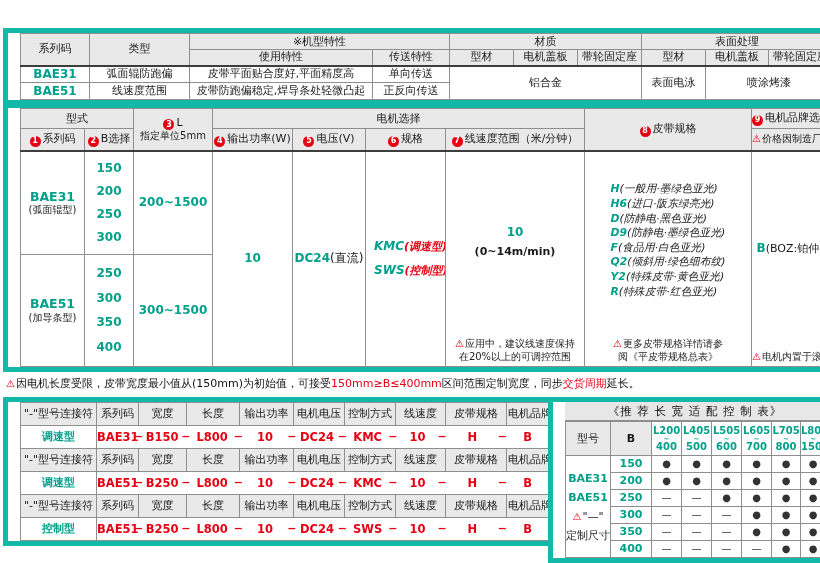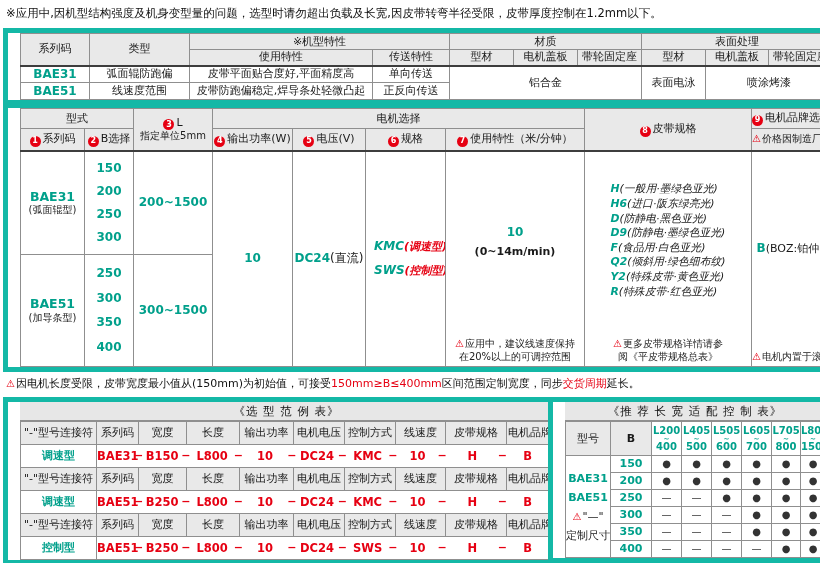--- a/index.html
+++ b/index.html
@@ -39,21 +39,20 @@
   .lh .lt{font-size:7px;line-height:6px;color:#00a08b;}
   .dotcell{font-size:10px;color:#333;}
   .modelstack{font-size:11px;line-height:19px;}
   .notice{font-size:11px;color:#111;}
 </style>
 </head>
 <body>
 
 <div class="page">
 
-  <div class="blk topnote" style="left:6px;top:6px;width:810px;">※应用中,因机型结构强度及机身变型量的问题，选型时请勿超出负载及长宽,因皮带转弯半径受限，皮带厚度控制在1.2mm以下。</div>
 
   <div class="blk wrap" style="left:3px;top:28px;width:808px;">
     <table>
       <colgroup>
         <col style="width:69px">
           <col style="width:100px">
           <col style="width:183px">
           <col style="width:77px">
         <col style="width:64px">
           <col style="width:64px">
@@ -126,21 +125,21 @@
         <th>
           <span class="cnum">9</span><span>电机品牌选择</span>
         </th>
       </tr>
       <tr style="height:22px">
         <th class="bb2"><span class="cnum">1</span><span>系列码</span></th>
         <th class="bb2"><span class="cnum">2</span><span>B选择</span></th>
         <th class="bb2"><span class="cnum">4</span><span>输出功率(W)</span></th>
         <th class="bb2"><span class="cnum">5</span><span>电压(V)</span></th>
         <th class="bb2"><span class="cnum">6</span><span>规格</span></th>
-        <th class="bb2"><span class="cnum">7</span><span>使用特性（米/分钟）</span></th>
+        <th class="bb2"><span class="cnum">7</span><span>线速度范围（米/分钟）</span></th>
         <th class="bb2"><span class="warn">⚠</span><span class="sub">价格因制造厂而异.</span></th>
       </tr>
 
       <tr style="height:104px">
         <td>
           <div class="teal" style="font-size:12.5px">BAE31</div>
           <div class="sub">(弧面辊型)</div>
         </td>
         <td>
           <div class="bflex big" style="height:100px">
@@ -213,21 +212,20 @@
       </tr>
     </tbody>
       </table>
   </div>
 
   <div class="blk notice" style="left:6px;top:376px;width:812px;">
     <span class="warn">⚠</span><span>因电机长度受限，皮带宽度最小值从(150mm)为初始值，可接受</span><span class="red" style="font-weight:normal">150mm≥B≤400mm</span><span>区间范围定制宽度，同步</span><span class="red" style="font-weight:normal">交货周期</span><span>延长。</span>
   </div>
 
   <div class="blk wrap" style="left:3px;top:397px;width:533px;">
-    <div class="titlebar">《选 型 范 例 表》</div>
     <table>
       <colgroup>
         <col style="width:76px">
           <col style="width:42px">
           <col style="width:48px">
           <col style="width:53px">
           <col style="width:54px">
         <col style="width:51px">
           <col style="width:51px">
           <col style="width:50px">

